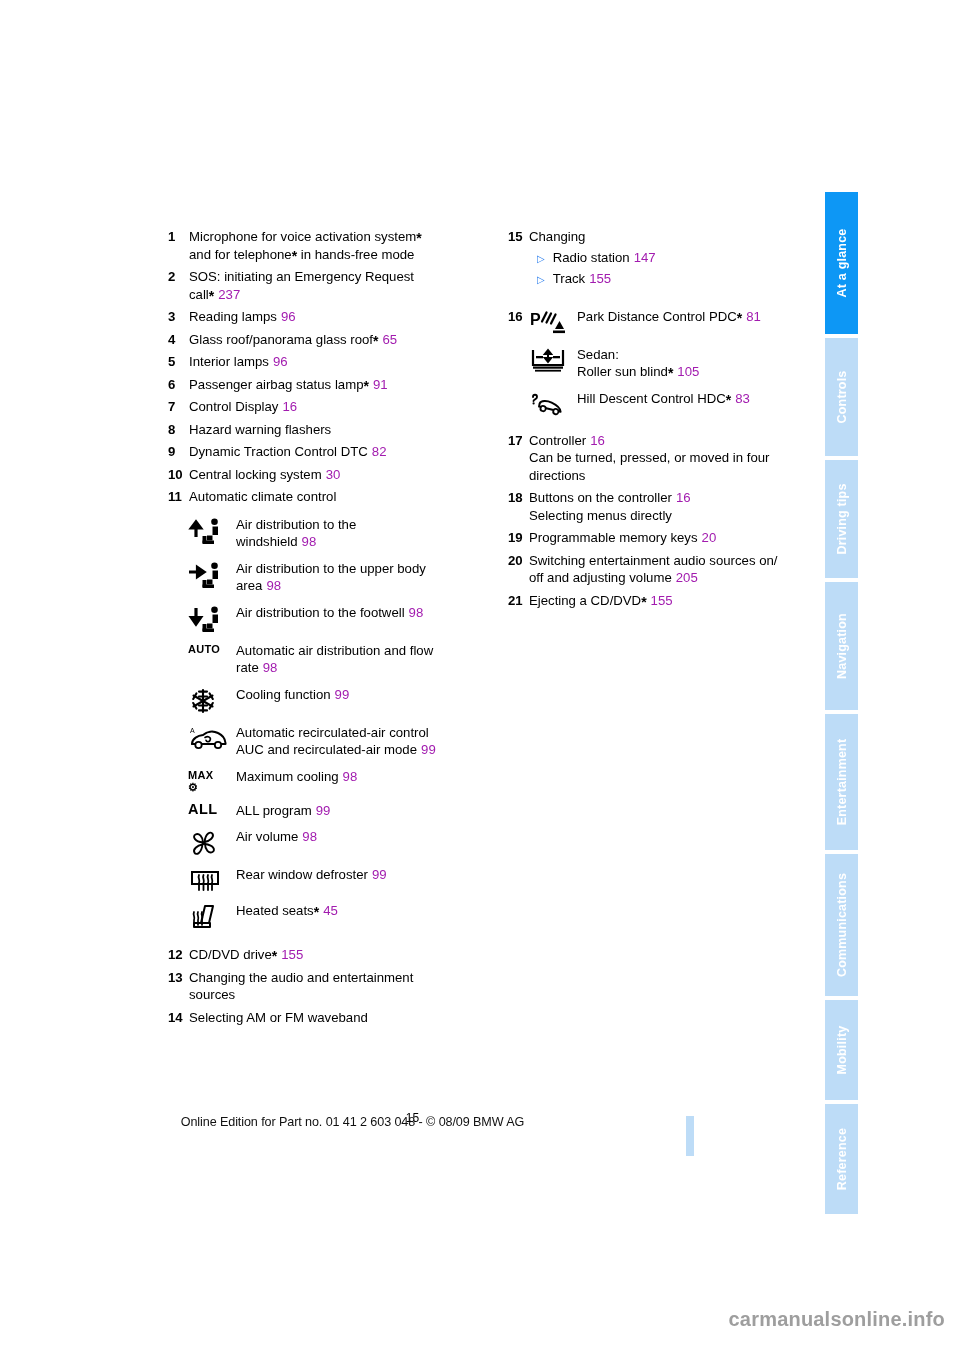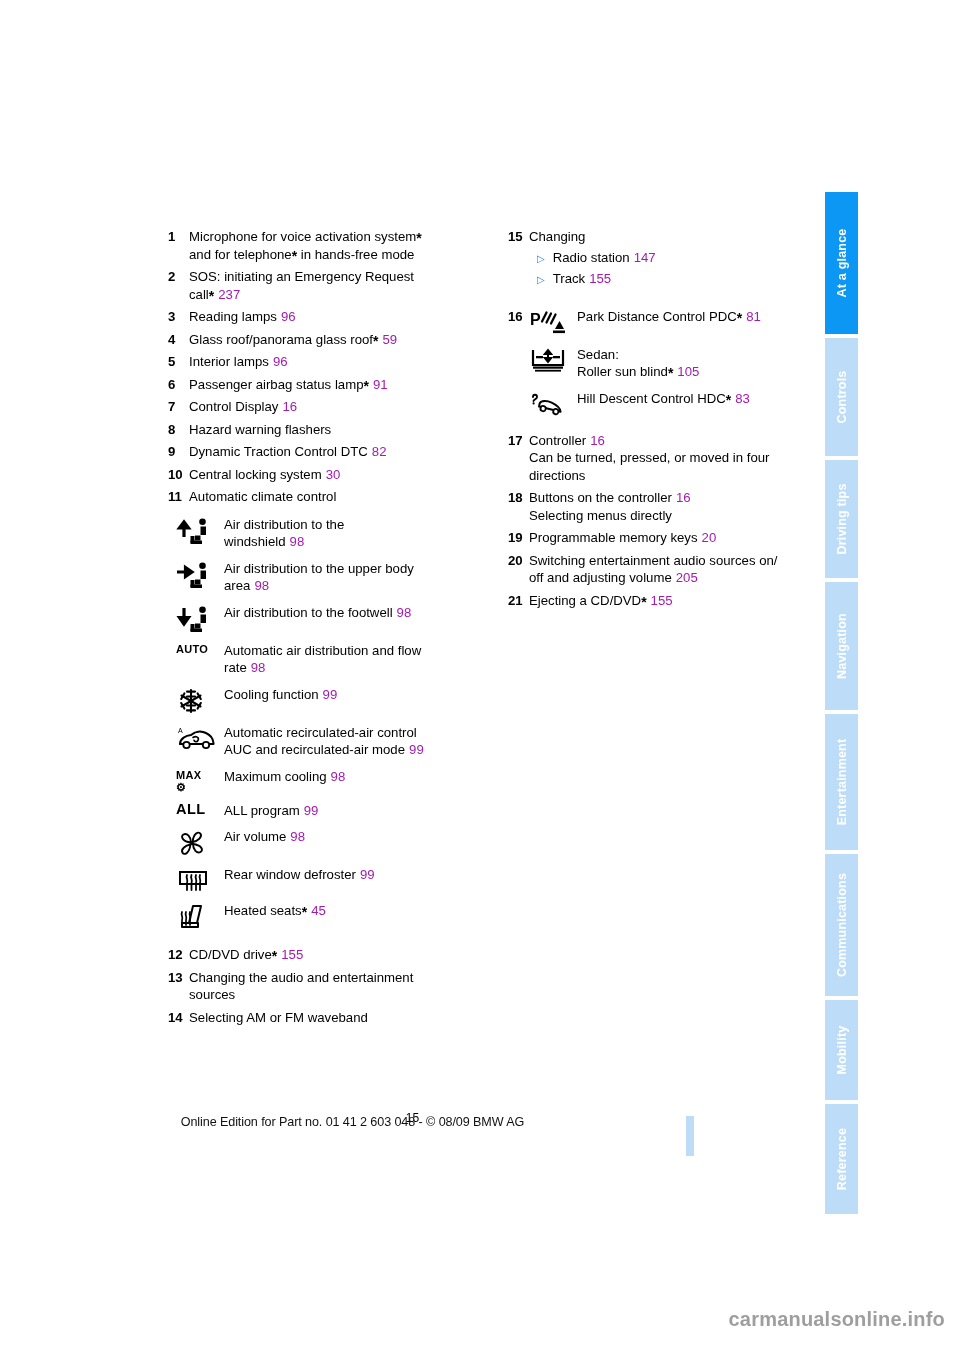--- a/index.html
+++ b/index.html
@@ -109,21 +109,21 @@
     line-height: 17.5px;
   }
   .tri {
     color: #2f80ed;
     font-size: 10px;
     margin-right: 8px;
     line-height: 17.5px;
   }
 
   
-  .icon-list { margin-top: 10px; margin-left: 8px; }
+  .icon-list { margin-top: 10px; margin-left: 20px; }
   .icon-row {
     display: flex;
     align-items: flex-start;
     margin-bottom: 9px;
     font-size: 13.2px;
     line-height: 17.5px;
   }
   .icon-cell {
     width: 48px;
     min-width: 48px;
@@ -245,21 +245,21 @@
         </div>
         <div class="entry">
           <span class="num">3</span>
           <span class="body">
             <div><span>Reading lamps</span><span class="pg">96</span></div>
           </span>
         </div>
         <div class="entry">
           <span class="num">4</span>
           <span class="body">
-            <div><span>Glass roof/panorama glass roof</span><span class="ast">*</span><span class="pg">59</span></div>
+            <div><span>Glass roof/panorama glass roof</span><span class="ast">*</span><span class="pg">65</span></div>
           </span>
         </div>
         <div class="entry">
           <span class="num">5</span>
           <span class="body">
             <div><span>Interior lamps</span><span class="pg">96</span></div>
           </span>
         </div>
         <div class="entry">
           <span class="num">6</span>

